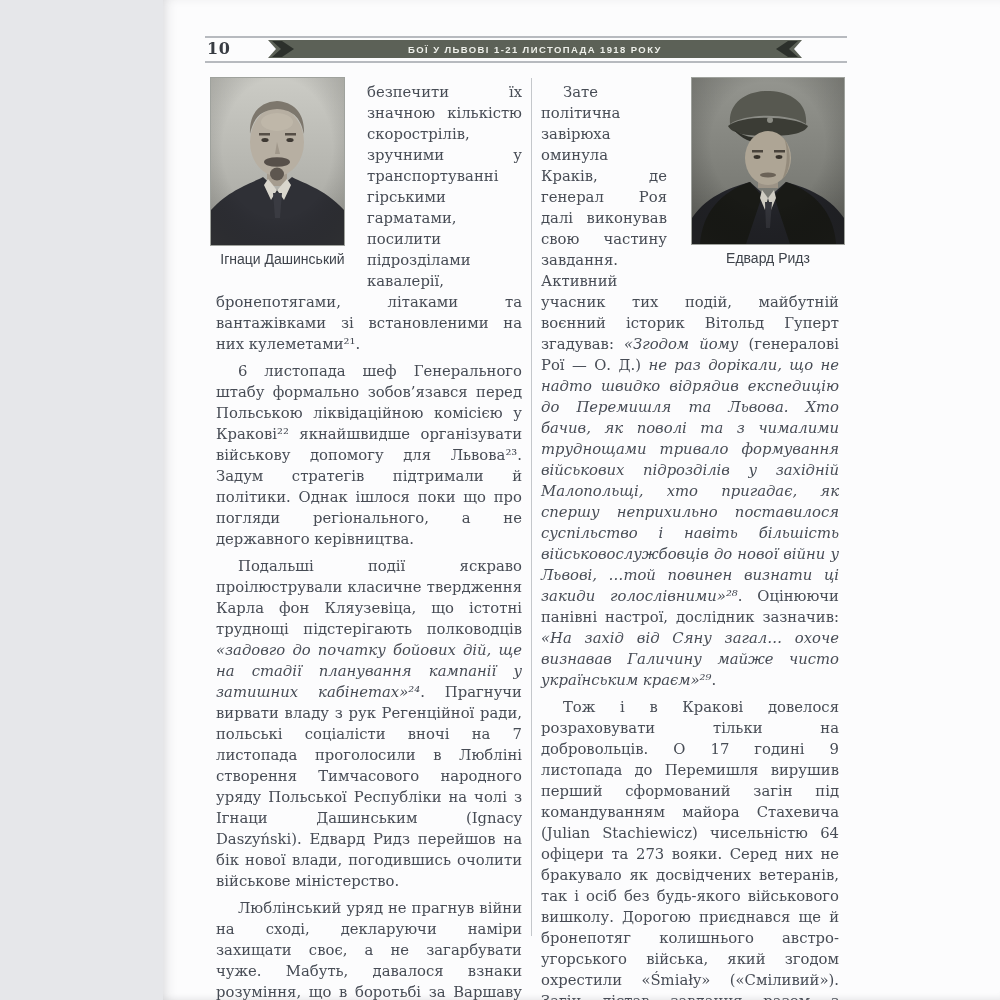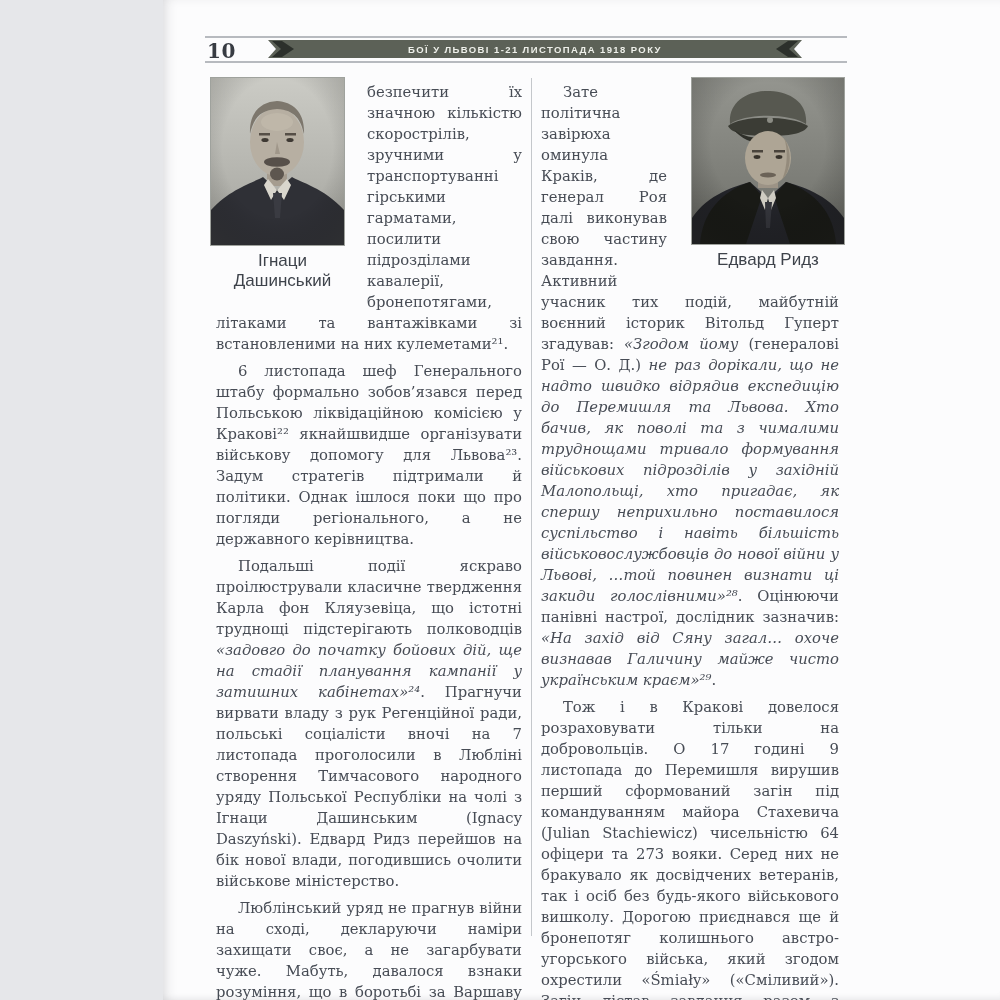--- a/index.html
+++ b/index.html
@@ -21,40 +21,40 @@
   }
   .page{
     position:absolute;left:163px;top:0;width:837px;height:1000px;
     background:var(--page-bg);
     box-shadow:inset 7px 0 14px -7px rgba(40,42,50,.22), inset 0 -6px 10px -8px rgba(40,42,50,.12);
   }
   .rule{position:absolute;left:42px;width:642px;height:2px;background:var(--rule);}
   .rule.top{top:36px;}
   .rule.bottom{top:61px;}
   .page-num{
-    position:absolute;left:44px;top:39px;font-size:20px;font-weight:bold;
+    position:absolute;left:44px;top:39px;font-size:16px;font-weight:bold;
     color:#383c43;letter-spacing:.5px;
   }
   .ribbon-wrap{position:absolute;left:105px;top:40px;width:534px;height:18px;}
   .ribbon-label{
     position:absolute;left:0;top:0;width:534px;height:30px;line-height:19px;
     text-align:center;font-family:"Liberation Sans",sans-serif;font-size:9.5px;
     font-weight:bold;letter-spacing:1.4px;color:var(--ribbon-text);
   }
   .col{position:absolute;top:75px;}
   .col-left{left:47px;width:318px;}
   .col-right{left:372px;width:310px;}
   .divider{position:absolute;left:368px;top:78px;width:1px;height:858px;background:var(--divider);}
   .fig{margin:0;padding:0;}
   .fig-left{float:left;width:145px;margin:2px 12px 8px 0;}
   .fig-right{float:right;width:154px;margin:2px 0 8px 24px;}
   .photo{display:block;border:1px solid #9fa29d;background:#aaa;}
   .caption{
     margin-top:5px;text-align:center;
-    font-family:"Liberation Sans",sans-serif;font-size:17px;color:var(--caption);
+    font-family:"Liberation Sans",sans-serif;font-size:14px;color:var(--caption);
   }
   .para{
     margin:6px;text-align:justify;font-size:14.8px;line-height:21px;color:var(--text);
   }
   .para.ind{text-indent:22px;}
   .para .it{font-style:italic;}
 </style>
 </head>
 <body>
 

